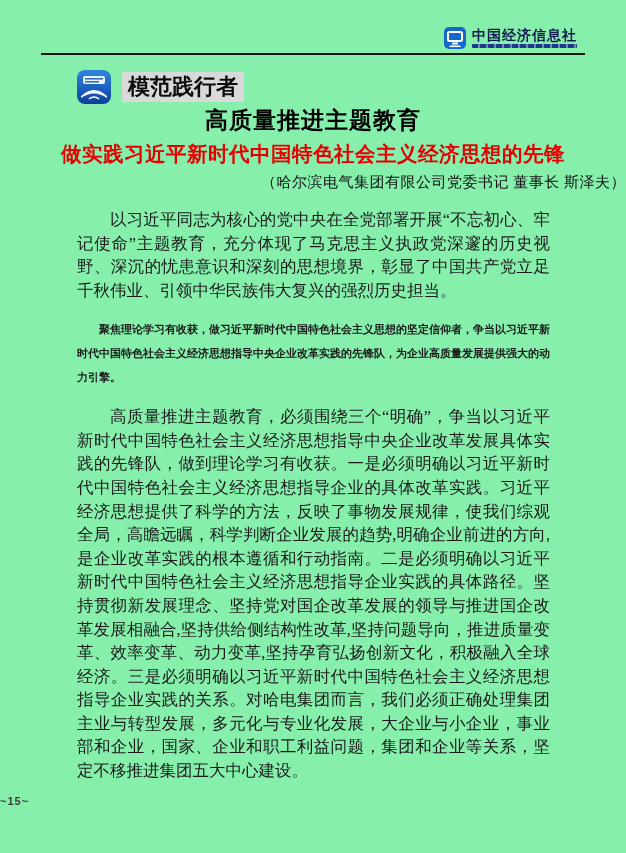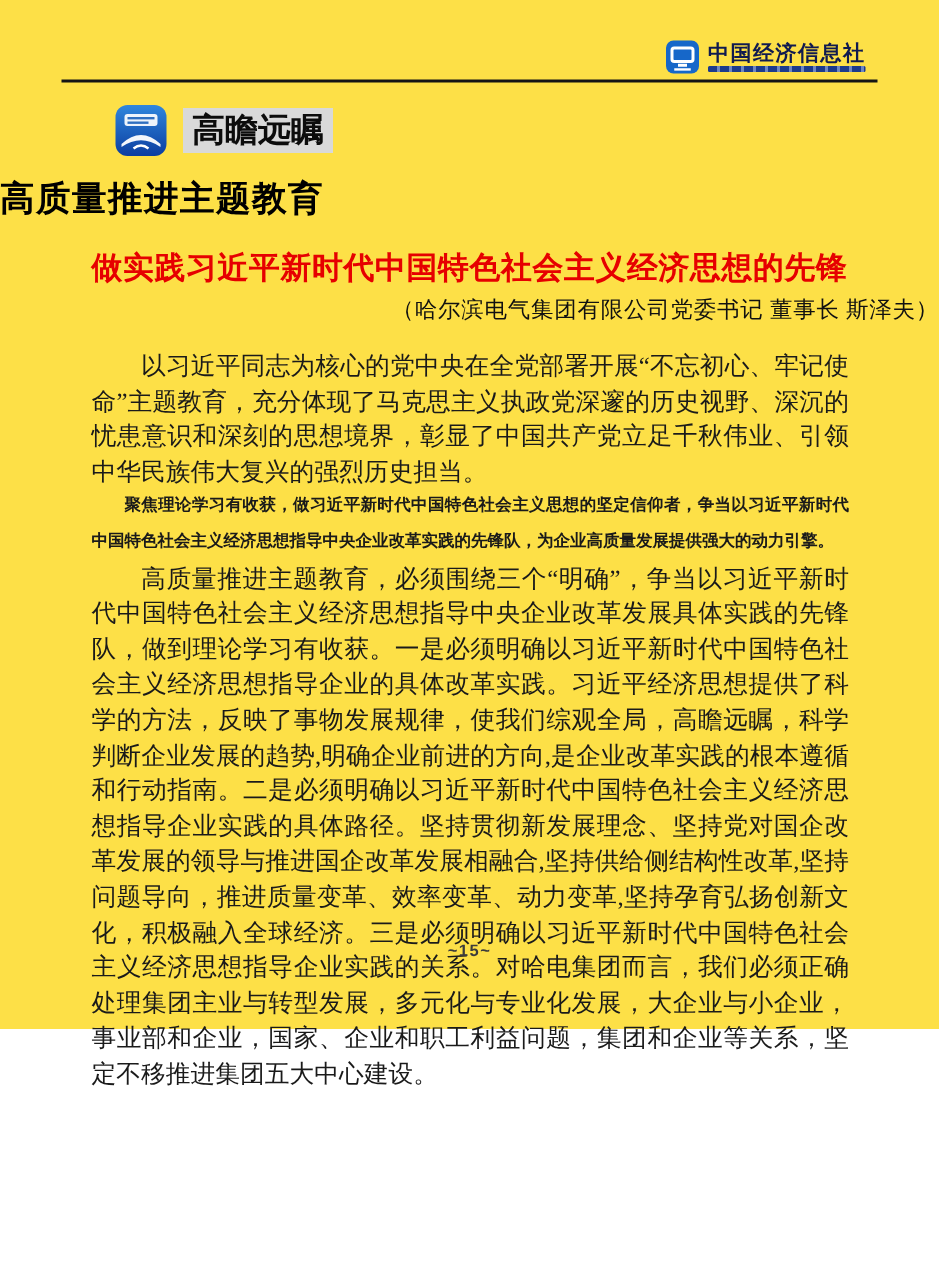--- a/index.html
+++ b/index.html
@@ -3,21 +3,21 @@
 <meta charset="utf-8">
 <style>
   html, body { margin: 0; padding: 0; }
   body {
     width: 626px; height: 853px;
     background: #ffffff;
     font-family: "Liberation Serif", "DejaVu Serif", serif;
     color: #1a1a1a;
     overflow: hidden;
   }
-  .page { position: relative; width: 626px; height: 686px; background: #fde047; }
+  .page { position: relative; width: 626px; height: 853px; background: #86efac; }
 
   
   .header {
     margin: 0 41px;
     padding-top: 26px;
     border-bottom: 2px solid #151515;
     display: flex;
     justify-content: flex-end;
     padding-bottom: 3px;
   }
@@ -42,53 +42,53 @@
   }
   .badge-icon { width: 36px; height: 36px; flex: 0 0 auto; }
   .badge-label {
     font-family: "Liberation Sans", "DejaVu Sans", sans-serif;
     font-weight: bold; font-size: 22px; color: #0c0c0c;
     background: #d9d9d9; padding: 1px 6px 2px 6px; line-height: 1.25;
   }
 
   
   .title {
-    margin-top: 12px; text-align: left;
+    text-align: center;
     font-family: "Liberation Sans", "DejaVu Sans", sans-serif;
     font-weight: bold; font-size: 23px; color: #000;
     letter-spacing: 1px;
   }
   .subtitle {
-    margin-top: 16px; text-align: center;
+    margin-top: 4px; text-align: center;
     font-family: "Liberation Sans", "DejaVu Sans", sans-serif;
     font-weight: bold; font-size: 20.5px;
     letter-spacing: 0.5px;
   }
   .byline {
     margin-top: 5px; text-align: right;
     font-size: 15px; color: #111; letter-spacing: 0.5px;
   }
 
   
   .article-body {
     margin: 16px 60px 0 61px;
     font-size: 16.5px; line-height: 23.6px;
     text-align: justify;
   }
-  .article-body p { margin: 0; text-indent: 2em; }
+  .article-body p { margin: 16px; text-indent: 2em; }
   .article-body p.bold {
     font-weight: bold;
     font-family: "Liberation Sans", "DejaVu Sans", sans-serif;
     font-size: 11px;
   }
 
   
   .page-number {
     position: absolute; left: 0; right: 0; bottom: 46px;
-    text-align: center;
+    text-align: left;
     font-family: "Liberation Sans", "DejaVu Sans", sans-serif;
     font-size: 11px; font-weight: bold; color: #3c3c3c;
     letter-spacing: 1px;
   }
 </style>
 </head>
 <body>
 
 <div class="page">
 
@@ -119,21 +119,21 @@
           </linearGradient>
         </defs>
         <rect x="1" y="1" width="34" height="34" rx="8" fill="url(#bg)"></rect>
         <rect x="7" y="7" width="22" height="8" rx="2" fill="#ffffff" opacity="0.92"></rect>
         <rect x="9" y="9" width="18" height="1.6" fill="#2f6fc0"></rect>
         <rect x="9" y="12" width="14" height="1.6" fill="#2f6fc0"></rect>
         <path d="M5 27 Q18 15 31 27 L31 29 Q18 20 5 29 Z" fill="#ffffff" opacity="0.95"></path>
         <path d="M13 30 Q18 26 23 30" fill="none" stroke="#ffffff" stroke-width="1.6"></path>
       </svg>
     </span>
-    <span class="badge-label">高瞻远瞩</span>
+    <span class="badge-label">模范践行者</span>
   </div>
 
   <div class="title">高质量推进主题教育</div>
   <div class="subtitle" id="subtitle" style="color: rgb(230, 0, 0);">做实践习近平新时代中国特色社会主义经济思想的先锋</div>
   <div class="byline">（哈尔滨电气集团有限公司党委书记 董事长 斯泽夫）</div>
 
   <div class="article-body">
     <p>以习近平同志为核心的党中央在全党部署开展“不忘初心、牢记使命”主题教育，充分体现了马克思主义执政党深邃的历史视野、深沉的忧患意识和深刻的思想境界，彰显了中国共产党立足千秋伟业、引领中华民族伟大复兴的强烈历史担当。</p>
     <p class="bold">聚焦理论学习有收获，做习近平新时代中国特色社会主义思想的坚定信仰者，争当以习近平新时代中国特色社会主义经济思想指导中央企业改革实践的先锋队，为企业高质量发展提供强大的动力引擎。</p>
     <p>高质量推进主题教育，必须围绕三个“明确”，争当以习近平新时代中国特色社会主义经济思想指导中央企业改革发展具体实践的先锋队，做到理论学习有收获。一是必须明确以习近平新时代中国特色社会主义经济思想指导企业的具体改革实践。习近平经济思想提供了科学的方法，反映了事物发展规律，使我们综观全局，高瞻远瞩，科学判断企业发展的趋势,明确企业前进的方向,是企业改革实践的根本遵循和行动指南。二是必须明确以习近平新时代中国特色社会主义经济思想指导企业实践的具体路径。坚持贯彻新发展理念、坚持党对国企改革发展的领导与推进国企改革发展相融合,坚持供给侧结构性改革,坚持问题导向，推进质量变革、效率变革、动力变革,坚持孕育弘扬创新文化，积极融入全球经济。三是必须明确以习近平新时代中国特色社会主义经济思想指导企业实践的关系。对哈电集团而言，我们必须正确处理集团主业与转型发展，多元化与专业化发展，大企业与小企业，事业部和企业，国家、企业和职工利益问题，集团和企业等关系，坚定不移推进集团五大中心建设。</p>

